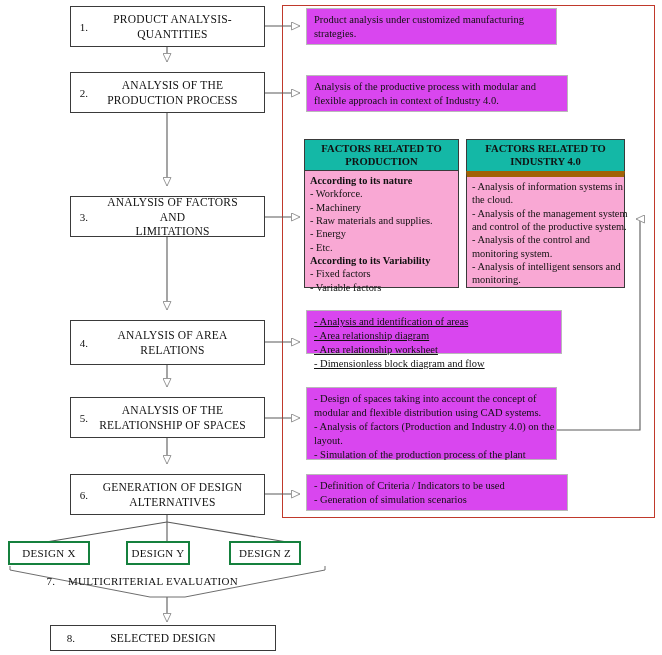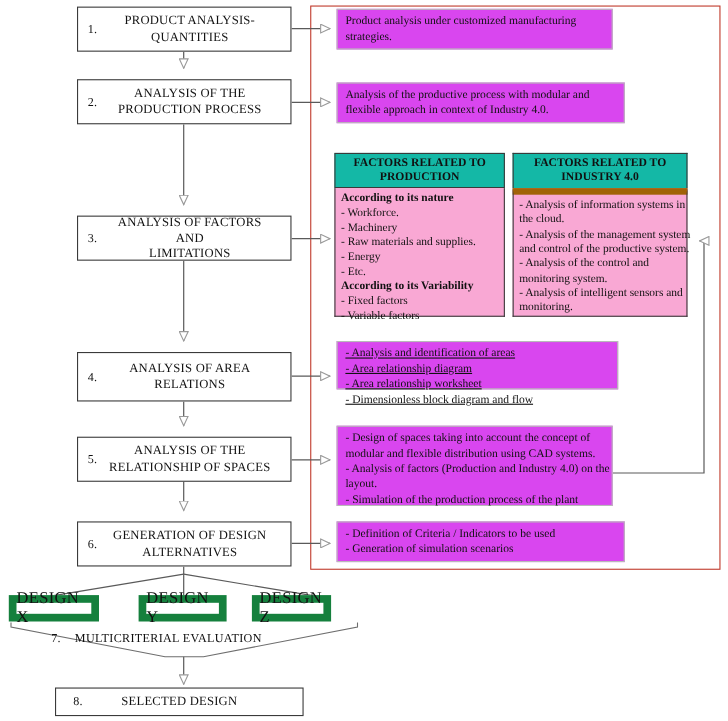--- a/index.html
+++ b/index.html
@@ -78,24 +78,24 @@
     line-height:1.28;
     padding:3px 4px 3px 5px;
   }
   .fcol .bd .ln{display:block;white-space:nowrap;}
   .fcol .bd .ln.b{font-weight:bold;}
 
   
   .dbox{
     position:absolute;
     box-sizing:border-box;
-    border:7px solid #15803d;
+    border:2px solid #15803d;
     background:#fff;
     display:flex;align-items:center;justify-content:center;
-    font-size:15px;
+    font-size:11px;
     letter-spacing:.3px;
   }
 
   
   .funnel-label{
     position:absolute;
     display:flex;align-items:center;
     font-size:11px;
     letter-spacing:.3px;
     white-space:nowrap;
@@ -238,21 +238,21 @@
       <span class="ln">- Analysis of the control and</span>
       <span class="ln">monitoring system.</span>
       <span class="ln">- Analysis of intelligent sensors and</span>
       <span class="ln">monitoring.</span>
     </div>
   </div>
 
   <div class="dbox" style="left:8px;top:541px;width:82px;height:24px;">
     <span>DESIGN X</span>
   </div>
-  <div class="dbox" style="left:126px;top:541px;width:80px;height:24px;">
+  <div class="dbox" style="left:126px;top:541px;width:64px;height:24px;">
     <span>DESIGN Y</span>
   </div>
   <div class="dbox" style="left:229px;top:541px;width:72px;height:24px;">
     <span>DESIGN Z</span>
   </div>
 
   <div class="funnel-label" style="left:34px;top:572px;width:260px;height:18px;">
     <span class="num">7.</span>
     <span>MULTICRITERIAL EVALUATION</span>
   </div>

